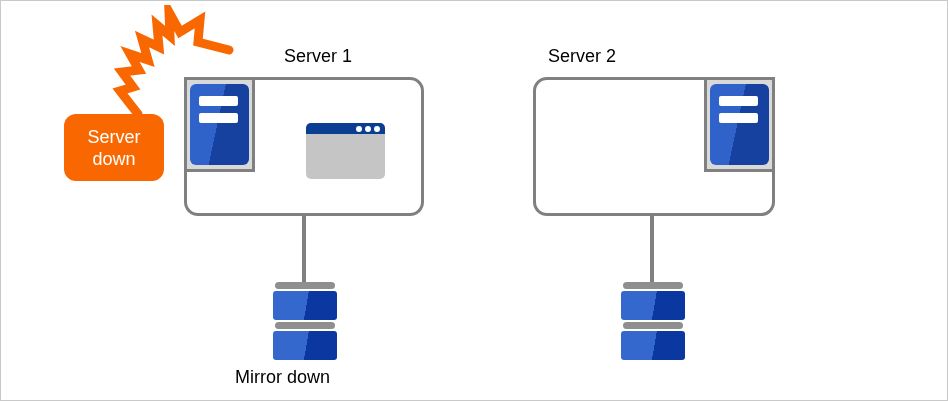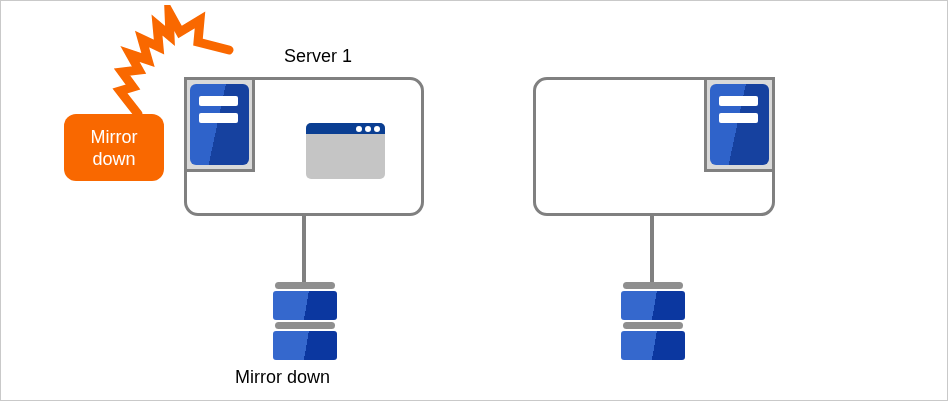--- a/index.html
+++ b/index.html
@@ -115,21 +115,21 @@
 </head>
 <body>
 
 <div class="canvas">
 
   <svg class="abs" style="left:98px; top:4px;" width="140" height="115" viewBox="0 0 140 115">
     <polyline points="39,109 28,95 21,86 34,82 23,67 40,65 31,49 49,55 43,34 60,42 58,20 71,31 70,7 81,27 101,15 99,37 130,45" fill="none" stroke="#f96800" stroke-width="9" stroke-linejoin="miter" stroke-miterlimit="8" stroke-linecap="round"></polyline>
   </svg>
 
   <div class="abs down-badge">
-    <span>Mirror</span>
+    <span>Server</span>
     <span>down</span>
   </div>
 
   <div class="abs node-label" style="left:283px; top:45px; width:140px;">Server 1</div>
 
   <div class="abs server-box" style="left:183px; top:76px; width:240px; height:139px;"></div>
 
   <div class="abs hw-frame" style="left:183px; top:76px; width:71px; height:95px;"></div>
   <div class="abs server-unit" style="left:189px; top:83px; width:59px; height:81px;"></div>
   <div class="abs server-slot" style="left:198px; top:95px;"></div>
@@ -148,20 +148,21 @@
 
   <div class="abs connector" style="left:301px; top:213px; height:70px;"></div>
 
   <div class="abs disk-cap" style="left:274px; top:281px;"></div>
   <div class="abs disk-platter" style="left:272px; top:290px;"></div>
   <div class="abs disk-cap" style="left:274px; top:321px;"></div>
   <div class="abs disk-platter" style="left:272px; top:330px;"></div>
 
   <div class="abs node-label" style="left:234px; top:366px; width:145px;">Mirror down</div>
 
+  <div class="abs node-label" style="left:547px; top:45px; width:140px;">Server 2</div>
 
   <div class="abs server-box" style="left:532px; top:76px; width:242px; height:139px;"></div>
 
   <div class="abs hw-frame" style="left:703px; top:76px; width:71px; height:95px;"></div>
   <div class="abs server-unit" style="left:709px; top:83px; width:59px; height:81px;"></div>
   <div class="abs server-slot" style="left:718px; top:95px;"></div>
   <div class="abs server-slot" style="left:718px; top:112px;"></div>
 
   <div class="abs connector" style="left:649px; top:213px; height:70px;"></div>
 

